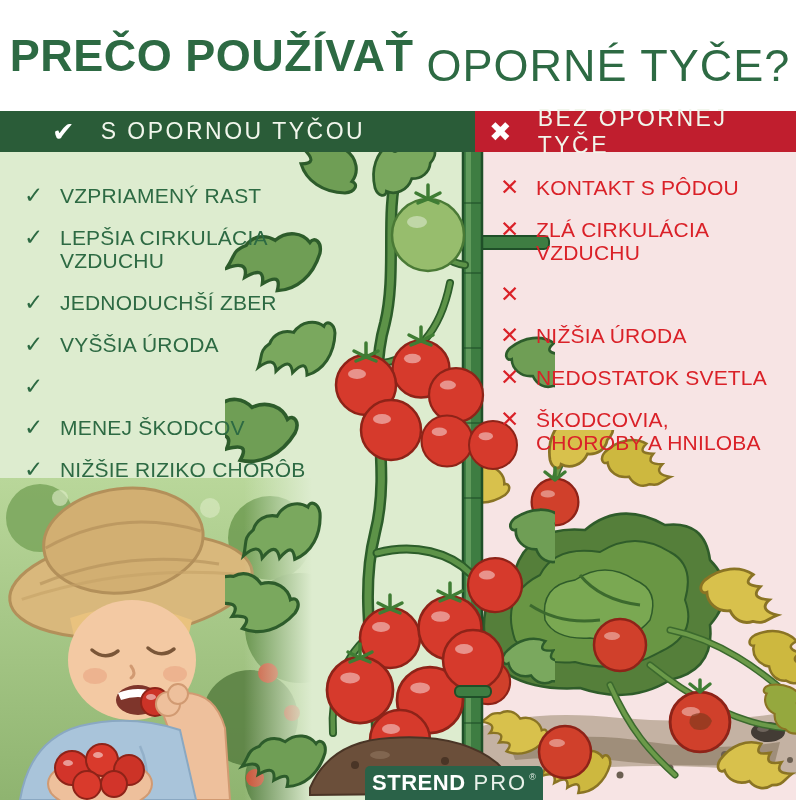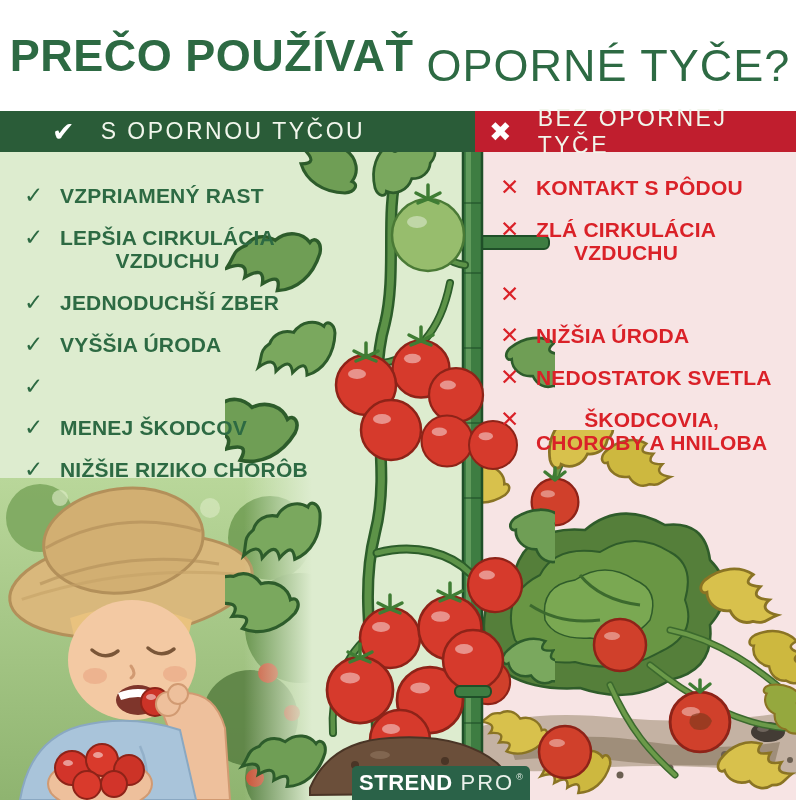--- a/index.html
+++ b/index.html
@@ -26,32 +26,32 @@
   .panel-green{left:0;width:475px;background:var(--panel_green,#ddeccf);}
   .panel-pink{left:475px;width:325px;background:var(--panel_pink,#f7e4e4);}
 
   
   .list{position:absolute;display:flex;flex-direction:column;gap:19px;z-index:7;}
   .list-left{left:24px;top:184px;width:300px;}
   .list-right{left:500px;top:176px;width:292px;}
   .item{display:flex;align-items:flex-start;}
   .item .mark{font-family:"DejaVu Sans",sans-serif;font-weight:bold;font-size:23px;
               line-height:22px;width:36px;flex:0 0 36px;}
-  .item .itext{font-weight:bold;font-size:21px;line-height:23px;letter-spacing:.2px;text-align:center;}
+  .item .itext{font-weight:normal;font-size:21px;line-height:23px;letter-spacing:.2px;}
   .item .l{display:block;}
   .list-left .mark,.list-left .itext{color:var(--text_green,#2d6a43);}
   .list-right .mark,.list-right .itext{color:var(--text_red,#da2128);}
 
   
   .photo{position:absolute;left:0;top:478px;width:312px;height:322px;z-index:3;}
   .center-plant{position:absolute;left:225px;top:133px;width:330px;height:667px;z-index:5;}
   .ground-plant{position:absolute;left:470px;top:430px;width:330px;height:370px;z-index:2;}
 
   
-  .logo{position:absolute;left:352px;top:766px;width:178px;height:34px;z-index:9;
+  .logo{position:absolute;left:365px;top:766px;width:178px;height:34px;z-index:9;
         background:var(--logo_green,#2a6248);border-radius:5px 5px 0 0;
         display:flex;align-items:center;justify-content:center;}
   .logo .brand{color:#ffffff;font-weight:bold;font-size:22px;letter-spacing:.5px;}
   .logo .product{color:#e9f1ea;font-weight:normal;font-size:22px;letter-spacing:2px;margin-left:8px;text-align:right;}
   .logo .reg{color:#e9f1ea;font-size:9px;margin-left:2px;margin-bottom:12px;}
 </style>
 </head>
 <body>
 
 <div id="canvas">

